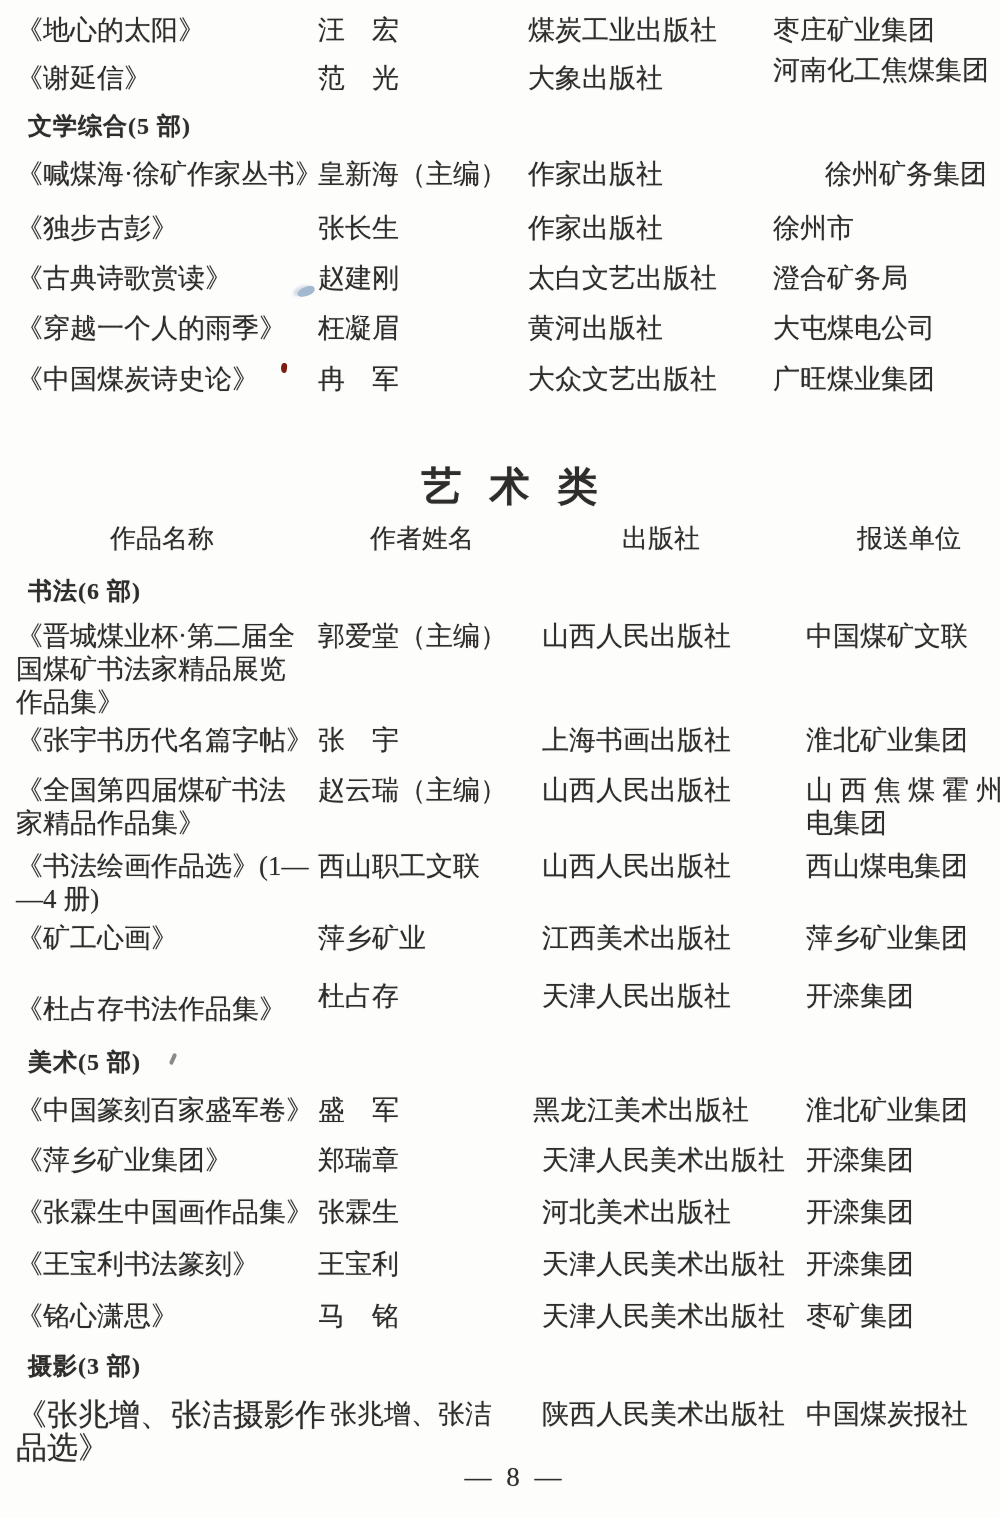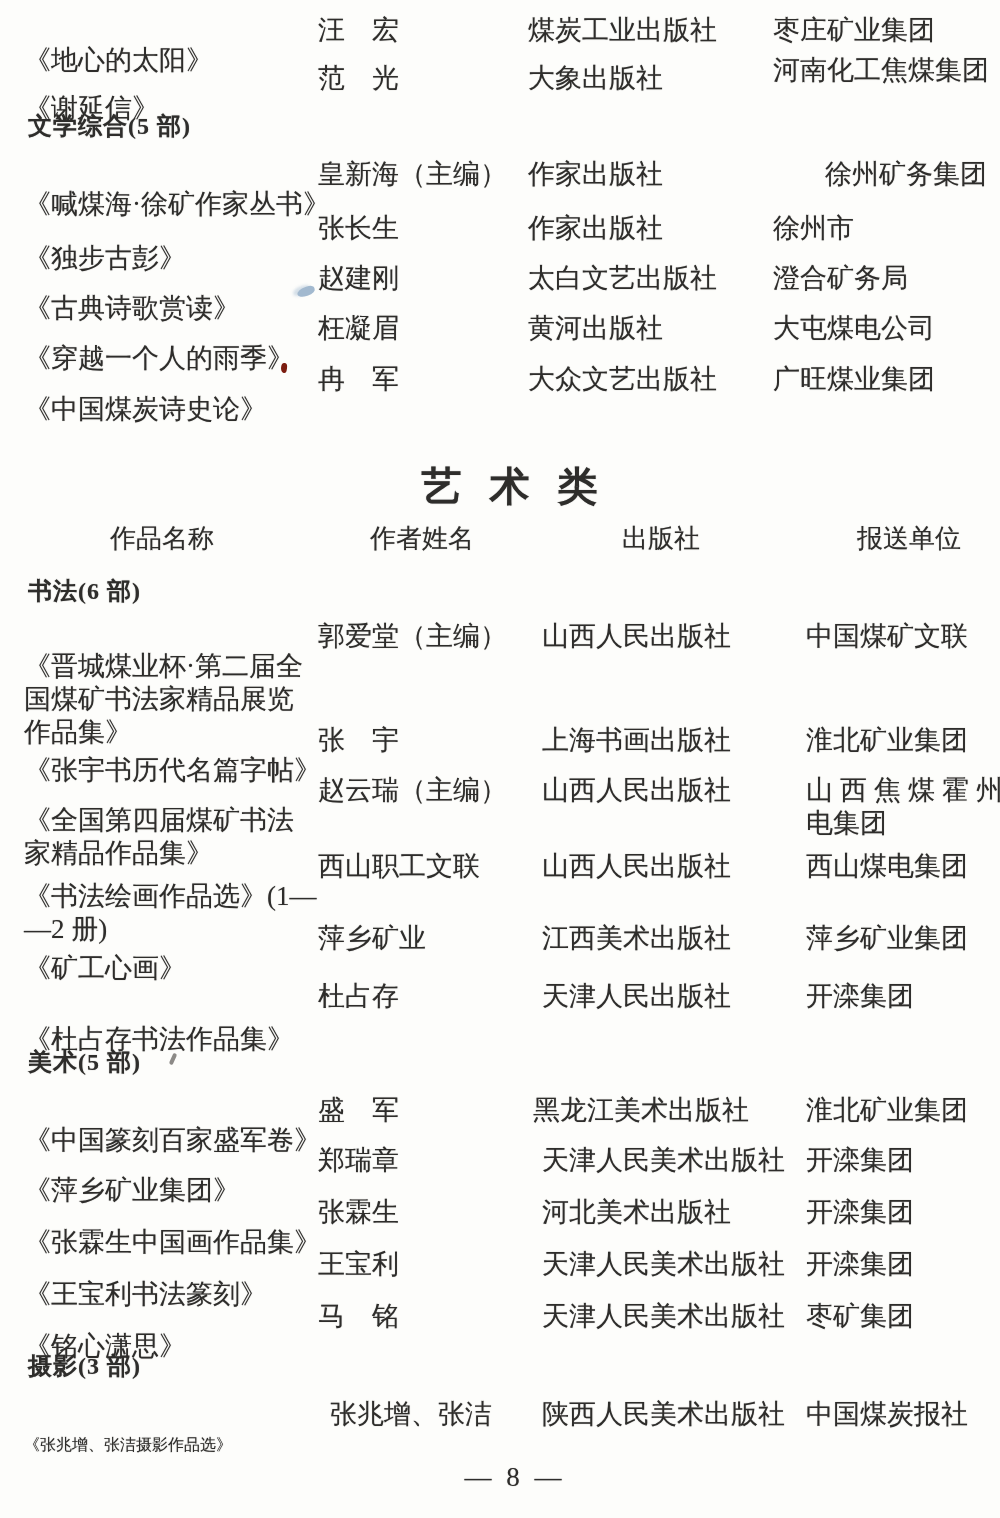--- a/index.html
+++ b/index.html
@@ -10,21 +10,21 @@
     overflow:hidden;
   }
   .page{
     position:relative;width:1000px;height:1518px;
     background:#fdfdfb;
     color:#2e2d2b;
     overflow:hidden;
   }
   .row{position:absolute;left:0;width:1000px;font-size:27px;line-height:33px;
        text-shadow:0 0 1px rgba(46,45,43,.45);}
-  .c1{position:absolute;left:24px;width:320px;margin-top:30px;}
+  .c1{position:absolute;left:16px;width:320px;}
   .c2{position:absolute;left:318px;width:200px;white-space:nowrap;}
   .c3{position:absolute;left:528px;width:260px;white-space:nowrap;}
   .c4{position:absolute;left:773px;width:240px;white-space:nowrap;}
   .art .c3{left:542px;font-family:Liberation Serif, serif;}
   .art .c4{left:806px;}
   .ln{display:block;}
   .section{position:absolute;left:28px;font-size:24px;font-weight:700;
            letter-spacing:1px;text-shadow:0 0 1px rgba(46,45,43,.5);}
   .art-title{position:absolute;left:0;width:1000px;text-align:center;
              font-size:40px;font-weight:700;letter-spacing:9px;
@@ -146,21 +146,21 @@
     <span class="c3">山西人民出版社</span>
     <span class="c4">
       <span class="ln justify-line">山西焦煤霍州煤</span>
       <span class="ln">电集团</span>
     </span>
   </div>
 
   <div class="row art" style="top:850px">
     <span class="c1">
       <span class="ln">《书法绘画作品选》(1—</span>
-      <span class="ln">—2 册)</span>
+      <span class="ln">—4 册)</span>
     </span>
     <span class="c2">西山职工文联</span>
     <span class="c3">山西人民出版社</span>
     <span class="c4">西山煤电集团</span>
   </div>
 
   <div class="row art" style="top:922px">
     <span class="c1">《矿工心画》</span>
     <span class="c2">萍乡矿业</span>
     <span class="c3">江西美术出版社</span>
@@ -207,21 +207,21 @@
   <div class="row art" style="top:1300px">
     <span class="c1">《铭心潇思》</span>
     <span class="c2">马　铭</span>
     <span class="c3">天津人民美术出版社</span>
     <span class="c4">枣矿集团</span>
   </div>
 
   <div class="section" style="top:1350px">摄影(3 部)</div>
 
   <div class="row art" style="top:1398px">
-    <span class="c1" style="font-size:16px;width:330px">《张兆增、张洁摄影作品选》</span>
+    <span class="c1" style="font-size:31px;width:330px">《张兆增、张洁摄影作品选》</span>
     <span class="c2" style="left:330px;width:190px">张兆增、张洁</span>
     <span class="c3">陕西人民美术出版社</span>
     <span class="c4">中国煤炭报社</span>
   </div>
 
   <div class="pagenum">— 8 —</div>
 
   <span class="speck-blue"></span>
   <span class="speck-red"></span>
   <span class="speck-gray"></span>

